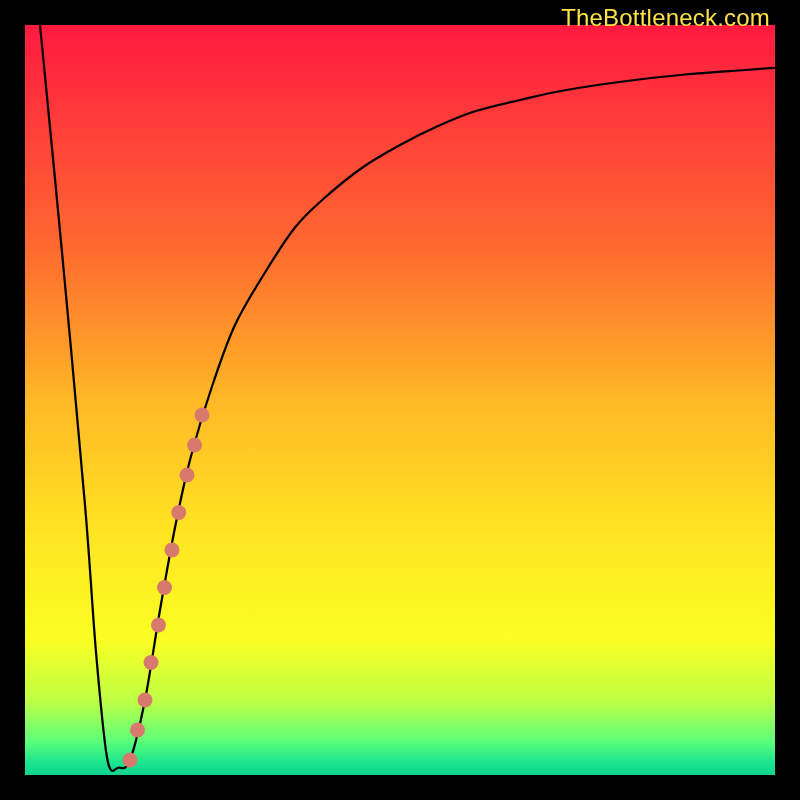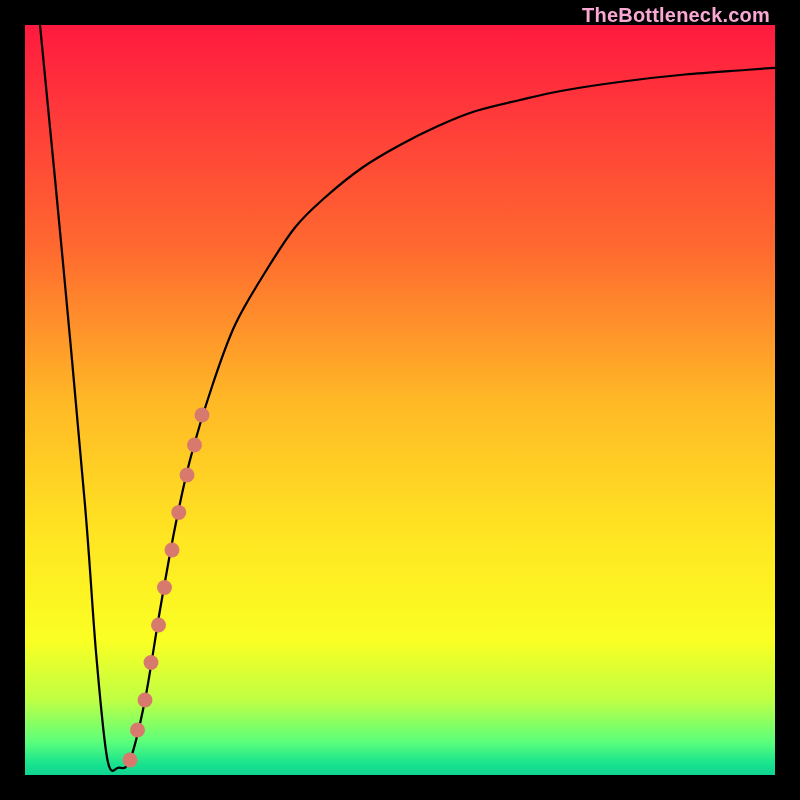--- a/index.html
+++ b/index.html
@@ -26,23 +26,23 @@
     overflow: hidden;
   }
   .gradient-bg {
     position: absolute;
     inset: 0;
   }
   .watermark {
     position: absolute;
     top: 4px;
     right: 30px;
-    color: #f9a8d4;
-    font-size: 20px;
-    font-weight: 700;
+    color: #fde047;
+    font-size: 24px;
+    font-weight: 400;
     letter-spacing: 0.2px;
   }
   svg.curve {
     position: absolute;
     inset: 0;
     width: 100%;
     height: 100%;
   }
 </style>
 </head>

